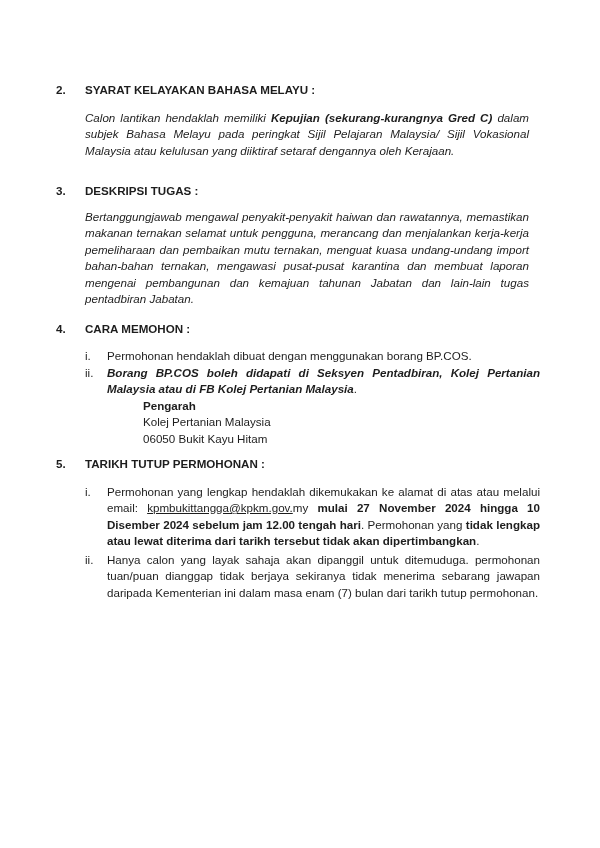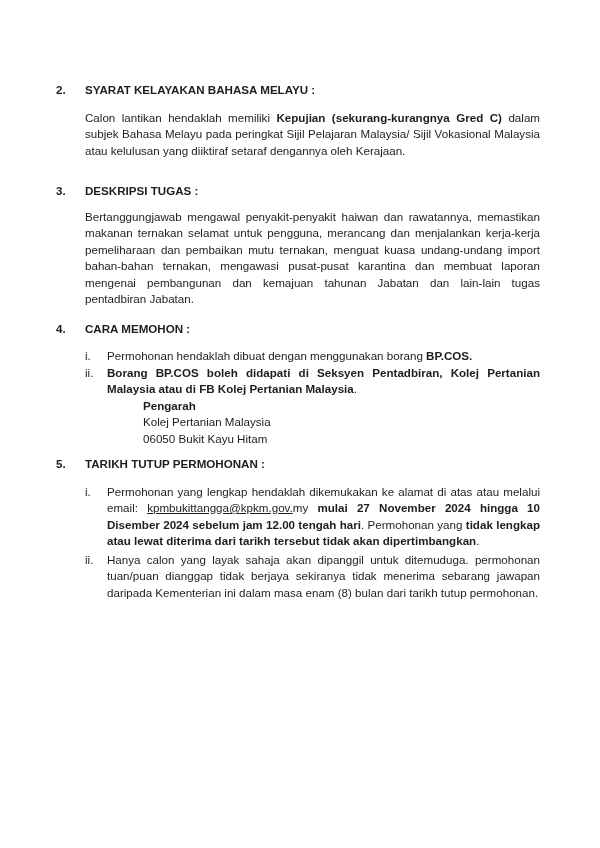--- a/index.html
+++ b/index.html
@@ -21,22 +21,23 @@
     overflow: hidden;
   }
   .section { margin: 0; }
   .sec-head {
     display: flex;
     font-weight: 700;
   }
   .sec-num { flex: 0 0 29px; }
   .sec-title { flex: 1; }
   .sec-body {
-    margin: 11px 0 0 29px;
+    margin: 11px 11px 0 29px;
     text-align: justify;
+    font-style: italic;
   }
   .sec3 { margin-top: 24px; }
   .sec3 .sec-body { margin-top: 9px; }
   .sec4 { margin-top: 13px; }
   .sec5 { margin-top: 9px; }
   .list { margin: 11px 0 0 29px; }
   .list-item { display: flex; }
   .list-marker { flex: 0 0 22px; }
   .list-text { flex: 1; text-align: justify; }
   .sec5 .list-item + .list-item { margin-top: 2px; }
@@ -67,25 +68,25 @@
   </section>
 
   <section class="section sec4">
     <div class="sec-head">
       <span class="sec-num">4.</span>
       <span class="sec-title">CARA MEMOHON :</span>
     </div>
     <div class="list">
       <div class="list-item">
         <span class="list-marker">i.</span>
-        <span class="list-text"><span>Permohonan hendaklah dibuat dengan menggunakan borang </span><span style="font-weight: 700;">BP.COS.</span></span>
+        <span class="list-text"><span>Permohonan hendaklah dibuat dengan menggunakan borang </span><span style="font-weight: 400;">BP.COS.</span></span>
       </div>
       <div class="list-item">
         <span class="list-marker">ii.</span>
-        <span class="list-text"><span style="font-weight: 700;">Borang BP.COS boleh didapati di Seksyen Pentadbiran, Kolej Pertanian Malaysia atau di FB Kolej Pertanian Malaysia</span><span>.</span></span>
+        <span class="list-text"><span style="font-weight: 700; font-style: italic;">Borang BP.COS boleh didapati di Seksyen Pentadbiran, Kolej Pertanian Malaysia atau di FB Kolej Pertanian Malaysia</span><span>.</span></span>
       </div>
     </div>
     <div class="address">
       <div class="addr-line"><span style="font-weight: 700;">Pengarah</span></div>
       <div class="addr-line"><span>Kolej Pertanian Malaysia</span></div>
       <div class="addr-line"><span>06050 Bukit Kayu Hitam</span></div>
     </div>
   </section>
 
   <section class="section sec5">
@@ -93,18 +94,18 @@
       <span class="sec-num">5.</span>
       <span class="sec-title">TARIKH TUTUP PERMOHONAN :</span>
     </div>
     <div class="list">
       <div class="list-item">
         <span class="list-marker">i.</span>
         <span class="list-text"><span>Permohonan yang lengkap hendaklah dikemukakan ke alamat di atas atau melalui email: </span><span style="text-decoration: underline;">kpmbukittangga@kpkm.gov.</span><span>my </span><span style="font-weight: 700;">mulai 27 November 2024 hingga 10 Disember 2024  sebelum jam 12.00 tengah hari</span><span>. Permohonan yang </span><span style="font-weight: 700;">tidak lengkap atau lewat diterima dari tarikh tersebut tidak akan dipertimbangkan</span><span>.</span></span>
       </div>
       <div class="list-item">
         <span class="list-marker">ii.</span>
-        <span class="list-text"><span>Hanya calon yang layak sahaja akan dipanggil untuk ditemuduga. permohonan tuan/puan dianggap tidak berjaya sekiranya tidak menerima sebarang jawapan daripada Kementerian ini dalam masa enam (8) bulan dari tarikh tutup permohonan.</span></span>
+        <span class="list-text"><span>Hanya calon yang layak sahaja akan dipanggil untuk ditemuduga. permohonan tuan/puan dianggap tidak berjaya sekiranya tidak menerima sebarang jawapan daripada Kementerian ini dalam masa enam (7) bulan dari tarikh tutup permohonan.</span></span>
       </div>
     </div>
   </section>
 
 </div>
 
 </body></html>

